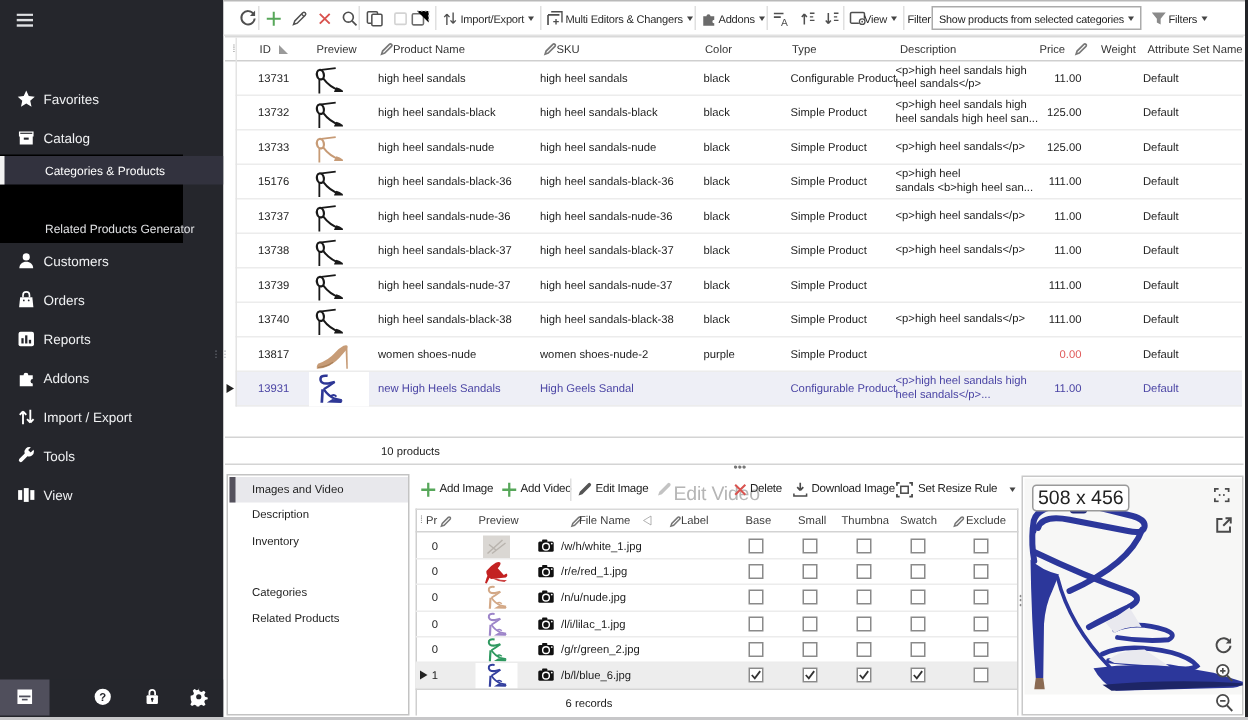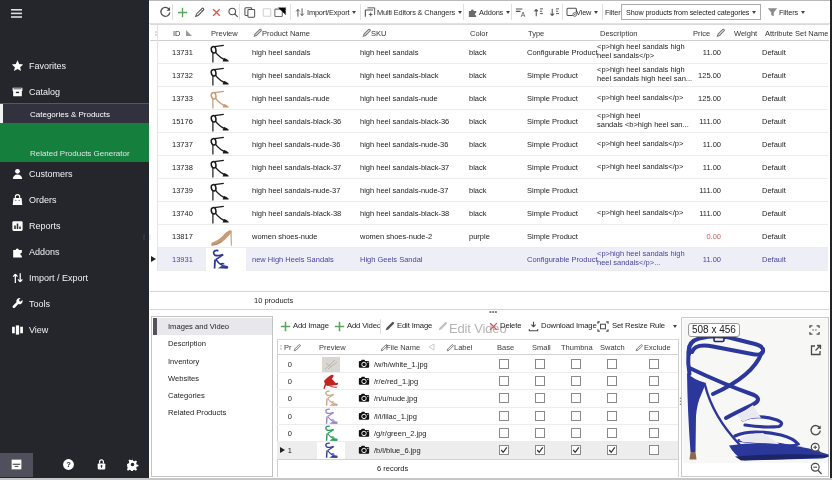--- a/index.html
+++ b/index.html
@@ -5,21 +5,21 @@
   * { margin:0; padding:0; box-sizing:border-box; }
   html,body { width:832px; height:480px; overflow:hidden; }
   body { font-family:"Liberation Sans", sans-serif; position:relative; background:#fff; }
   .abs { position:absolute; }
   
   #sidebar { position:absolute; left:0; top:0; width:149px; height:480px; background:#25262c; color:#e9eaec; }
   #searchband { position:absolute; left:0; top:26px; width:149px; height:25px; background:#1a1b20; }
   .mitem { position:absolute; left:0; width:149px; height:26px; }
   .mitem svg { position:absolute; left:11px; top:50%; transform:translateY(-50%); }
   .mitem span { position:absolute; left:29px; top:50%; transform:translateY(-50%); font-size:9px; color:#f0f1f3; }
-  #submenu { position:absolute; left:0; top:103px; width:149px; height:59px; background:#15803d; }
+  #submenu { position:absolute; left:0; top:103px; width:122px; height:59px; background:#000000; }
   .smitem { position:absolute; left:0; width:149px; height:19px; font-size:8px; white-space:nowrap; color:#e2e3e6; }
   .smitem span { position:absolute; left:30px; top:50%; transform:translateY(-50%); }
   #smsel { position:absolute; left:0; top:1px; width:149px; height:19px; background:#32323e; }
   #smselbar { position:absolute; left:0; top:1px; width:3px; height:19px; background:#f2f2f2; }
   #bottombar { position:absolute; left:0; top:453px; width:149px; height:25px; background:#25262c; }
   #bbsel { position:absolute; left:0; top:0; width:33px; height:24px; background:#504f5c; }
   
   #main { position:absolute; left:149px; top:0; width:681px; height:478px; background:#fff; border-top:1px solid #b9b9b9; }
   #toolbar { position:absolute; left:0; top:0; width:681px; height:23px; border-bottom:1px solid #e2e2e2; }
   .tb { position:absolute; top:0; height:22px; display:flex; align-items:center; font-size:7.4px; letter-spacing:-0.15px; color:#2a2a2a; white-space:nowrap; }
@@ -37,21 +37,21 @@
   .tab { position:absolute; left:1px; width:119px; height:17px; }
   .tab span { position:absolute; left:15px; top:50%; transform:translateY(-50%); }
   #subgrid { position:absolute; left:127px; top:315px; width:552px; height:161px; }
   #sghead { position:absolute; left:1px; top:23px; width:402px; height:16px; border-top:1px solid #d9d9d9; border-bottom:1px solid #d3d3d3; font-size:7.5px; color:#3b3b3b; }
   .sgrow { position:absolute; left:1px; width:401px; height:17.2px; border-bottom:1px solid #ececec; font-size:7.5px; color:#1d1d1d; }
   #sgrecbar { position:absolute; left:1px; top:143px; width:401px; height:17px; border-top:1px solid #d4d4d4; font-size:7.5px; color:#222; }
   .cb { position:absolute; width:10px; height:10px; border:1px solid #8a8a8a; background:#fff; top:3px; }
   
   #preview { position:absolute; left:532px; top:316px; width:148px; height:160px; border:1px solid #c9c9c9; background:#fff; }
   #pvimg { position:absolute; left:1px; top:1px; width:145px; height:144px; background:#f7f7f6; }
-  #pvlabel { position:absolute; left:6px; top:4.5px; border:1px solid #9a9a9a; border-radius:3px; background:#fff; font-size:10px; color:#222; padding:0.5px 3px; }
+  #pvlabel { position:absolute; left:6px; top:4.5px; border:1px solid #9a9a9a; border-radius:3px; background:#fff; font-size:13px; color:#222; padding:0.5px 3px; }
   
   #rborder { position:absolute; left:830px; top:0; width:2px; height:478px; background:#222327; }
   #bborder { position:absolute; left:0; top:478px; width:832px; height:2px; background:#c7c7c9; }
   #subgrid > span.abs { letter-spacing:-0.15px; }
 </style>
 </head>
 <body>
 <svg width="0" height="0" style="position:absolute">
 <defs>
 
@@ -457,23 +457,20 @@
     <div class="abs" style="left:1px;top:1px;width:119px;height:16.5px;background:#e8e8ec"></div>
     <div class="abs" style="left:1px;top:1px;width:3.5px;height:16.5px;background:#54515c"></div>
     <div class="tab" style="top:0.6px">
         <span>Images and Video</span>
       </div>
     <div class="tab" style="top:17.8px">
         <span>Description</span>
       </div>
     <div class="tab" style="top:35.0px">
         <span>Inventory</span>
-      </div>
-    <div class="tab" style="top:52.2px">
-        <span>Websites</span>
       </div>
     <div class="tab" style="top:69.4px">
         <span>Categories</span>
       </div>
     <div class="tab" style="top:86.6px">
         <span>Related Products</span>
       </div>
   </div>
   <div id="subgrid">
     <svg class="abs" style="left:4px;top:5px" width="11" height="11" viewBox="0 0 13 13">

